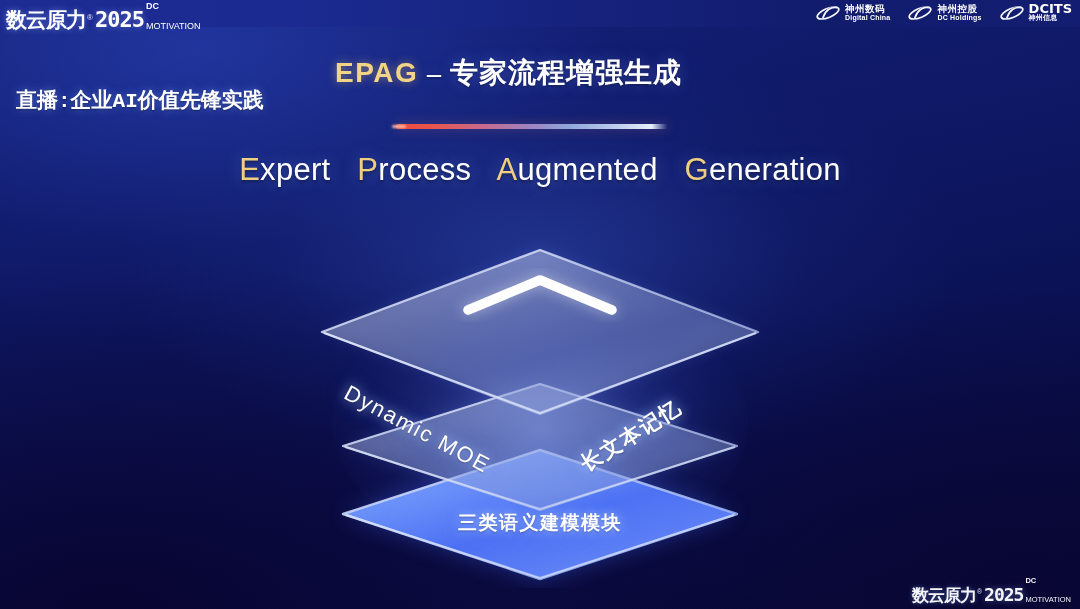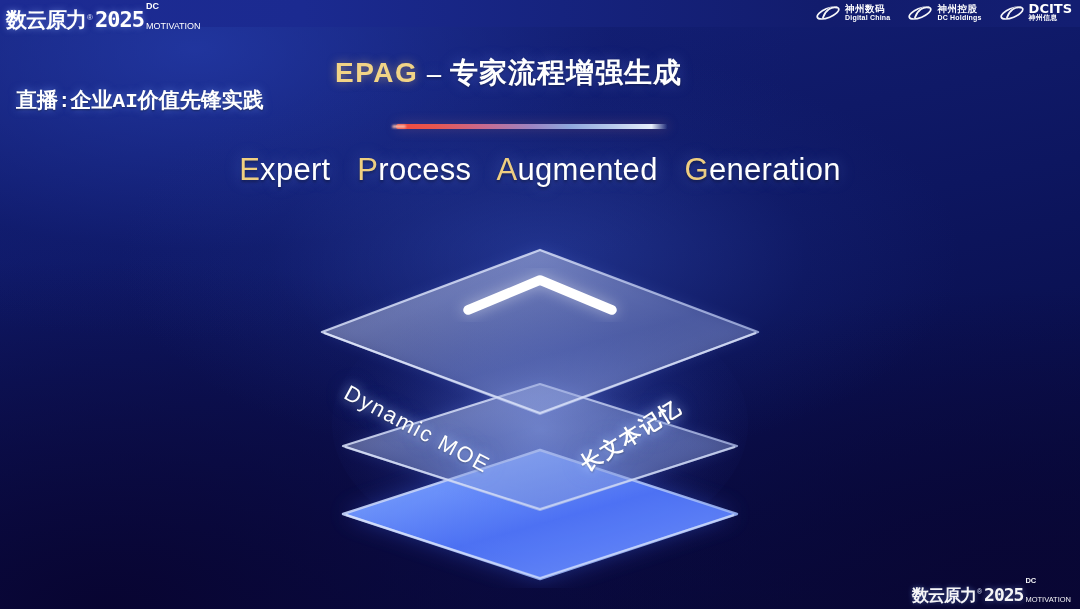--- a/index.html
+++ b/index.html
@@ -269,20 +269,21 @@
 
         <g>
           <path d="M168 82 L240 52 L312 82" fill="none" stroke="#ffffff" stroke-width="11" stroke-linecap="round" stroke-linejoin="round" opacity="0.40" filter="url(#soft)"></path>
           <path d="M168 82 L240 52 L312 82" fill="none" stroke="#ffffff" stroke-width="9.5" stroke-linecap="round" stroke-linejoin="round"></path>
         </g>
       </g>
     </svg>
 
     <div class="layer-text t-left">Dynamic MOE</div>
     <div class="layer-text t-right">长文本记忆</div>
+    <div class="layer-text t-bottom">三类语义建模模块</div>
   </div>
 
   <div class="watermark">
     <span class="brand-cn">数云原力</span>
     <span class="brand-reg">®</span>
     <span class="brand-year">2025</span>
     <span class="brand-dc">
       <b>DC</b>
       <span>MOTIVATION</span>
     </span>

